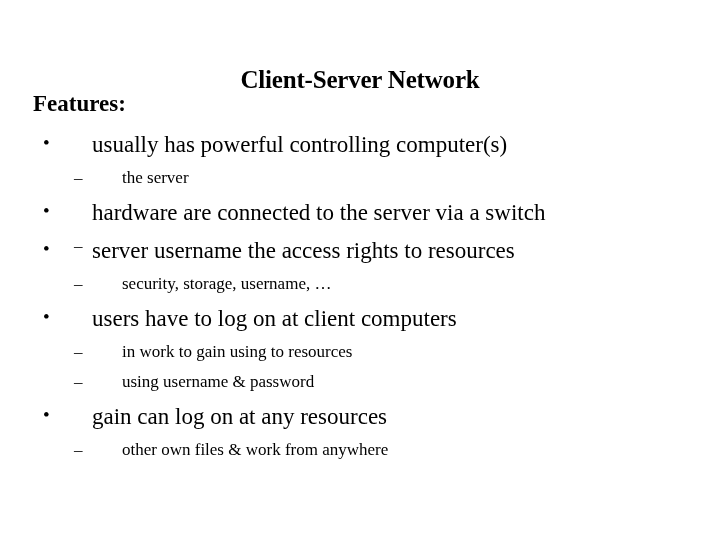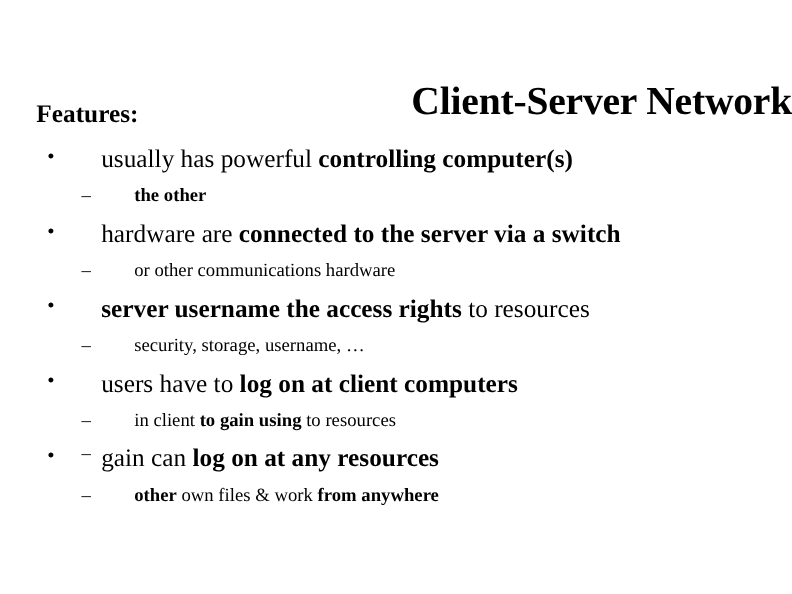--- a/index.html
+++ b/index.html
@@ -21,22 +21,22 @@
     height: 540px;
     background: #ffffff;
   }
 
   
   .slide-title {
     position: absolute;
     left: 0;
     top: 50px;
     width: 720px;
-    text-align: right;
-    font-size: 36px;
+    text-align: center;
+    font-size: 25px;
     font-weight: bold;
     line-height: 1.05;
     letter-spacing: -0.2px;
     white-space: nowrap;
   }
 
   
   .body-block {
     position: absolute;
     left: 0;
@@ -98,57 +98,57 @@
     position: absolute;
     left: 74px;
     top: 0;
     font-size: 17px;
     line-height: 1.0;
   }
 
   
   li.lvl1-item:first-child > .lvl1-row { margin-top: 18px; }
 
-  b { font-weight: bold; }
+  b { font-weight: normal; }
 </style>
 </head>
 <body>
 
 <div class="slide">
 
   <h1 class="slide-title">Client-Server Network</h1>
 
   <div class="body-block">
 
     <div class="heading-line">Features:</div>
 
     <ul class="lvl1">
         <li class="lvl1-item">
           <div class="lvl1-row"><span class="marker">•</span><span>usually has powerful </span><b>controlling computer(s)</b></div>
           <ul class="lvl2">
-            <li class="lvl2-row"><span class="marker">–</span><b>the other</b></li>
+            <li class="lvl2-row"><span class="marker">–</span><b>the server</b></li>
           </ul>
         </li>
         <li class="lvl1-item">
           <div class="lvl1-row"><span class="marker">•</span><span>hardware are </span><b>connected to the server via a switch</b></div>
           <ul class="lvl2">
-            <li class="lvl2-row"><span class="marker">–</span><span>or other communications hardware</span></li>
+            <li class="lvl2-row"><span class="marker">–</span></li>
           </ul>
         </li>
         <li class="lvl1-item">
           <div class="lvl1-row"><span class="marker">•</span><b>server username the access rights</b><span> to resources</span></div>
           <ul class="lvl2">
             <li class="lvl2-row"><span class="marker">–</span><span>security, storage, username, …</span></li>
           </ul>
         </li>
         <li class="lvl1-item">
           <div class="lvl1-row"><span class="marker">•</span><span>users have to </span><b>log on at client computers</b></div>
           <ul class="lvl2">
-            <li class="lvl2-row"><span class="marker">–</span><span>in client </span><b>to gain using</b><span> to resources</span></li>
-            <li class="lvl2-row"><span class="marker">–</span></li>
+            <li class="lvl2-row"><span class="marker">–</span><span>in work </span><b>to gain using</b><span> to resources</span></li>
+            <li class="lvl2-row"><span class="marker">–</span><span>using username &amp; password</span></li>
           </ul>
         </li>
         <li class="lvl1-item">
           <div class="lvl1-row"><span class="marker">•</span><span>gain can </span><b>log on at any resources</b></div>
           <ul class="lvl2">
             <li class="lvl2-row"><span class="marker">–</span><b>other</b><span> own files &amp; work </span><b>from anywhere</b></li>
           </ul>
         </li>
       </ul>
 

